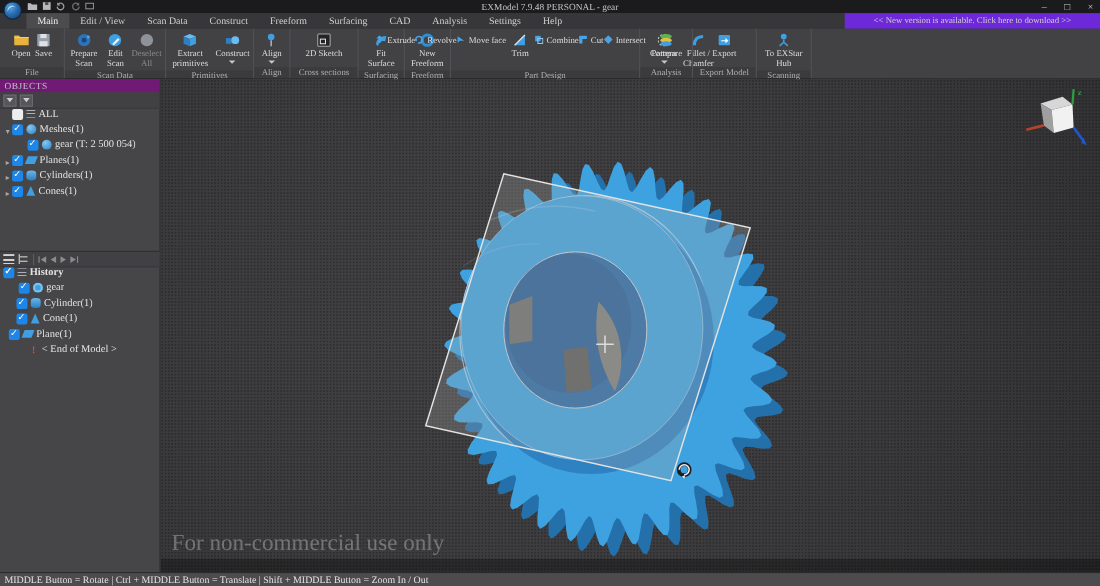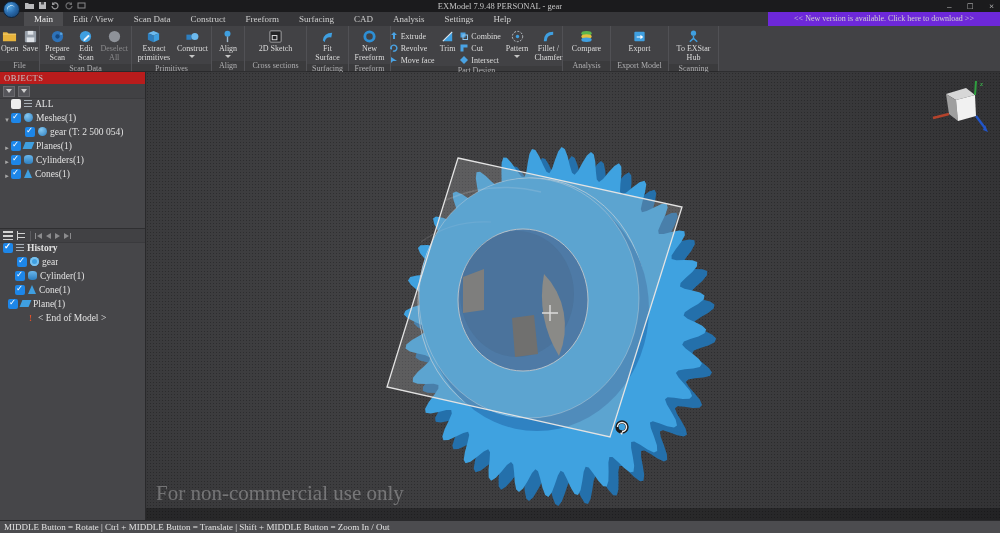--- a/index.html
+++ b/index.html
@@ -26,31 +26,31 @@
   
   .ribbon { height:46px; background:#424245; display:flex; flex:none; border-bottom:1px solid #2e2e30; }
   .rgroup { display:flex; flex-direction:column; border-right:1px solid #515155; flex:none; }
   .rbtns { flex:1; display:flex; align-items:flex-start; justify-content:center; gap:2px; padding:2px 2px 0 2px; }
   .glabel { height:10px; font-size:8px; line-height:10px; text-align:center; color:#aeaeb0; background:rgba(0,0,0,.10); }
   .rbtn { display:flex; flex-direction:column; align-items:center; gap:1px; padding:1px 1px; border-radius:2px; }
   .rtxt { font-size:8px; line-height:1.1; text-align:center; color:#dcdcdc; }
   .rbtn.disabled .rtxt { color:#8b8b8d; }
   .ico { width:15px; height:15px; display:block; }
   .caret { width:0; height:0; border-left:3px solid transparent; border-right:3px solid transparent; border-top:3px solid #c6c6c6; }
-  .scol { display:flex; flex-direction:column; justify-content:flex-start; padding-top:2px; }
+  .scol { display:flex; justify-content:flex-start; padding-top:2px; }
   .srow { display:flex; align-items:center; gap:3px; height:12px; }
   .sico { width:8px; height:8px; display:block; flex:none; }
   .stxt { font-size:8px; color:#dcdcdc; white-space:nowrap; }
 
   
   .content { flex:1; display:flex; min-height:0; }
 
   
   .leftpanel { width:146px; background:#464649; border-right:1px solid #2a2a2c; display:flex; flex-direction:column; flex:none; }
-  .phead { height:12px; background:#b91c1c; color:#c4c4c6; font-size:8.5px; line-height:12px; padding-left:4px; letter-spacing:.5px; }
+  .phead { height:12px; background:#701a75; color:#c4c4c6; font-size:8.5px; line-height:12px; padding-left:4px; letter-spacing:.5px; }
   .ptools { height:15px; display:flex; align-items:center; gap:3px; padding-left:3px; background:#414144; border-bottom:1px solid #3a3a3d; }
   .mico { width:12px; height:11px; background:#55555a; border:1px solid #6a6a6e; display:flex; align-items:center; justify-content:center; }
   .mico i { width:0; height:0; border-left:3px solid transparent; border-right:3px solid transparent; border-top:4px solid #cfcfcf; display:block; }
   .trow { height:14px; display:flex; font-size:9.5px; color:#e2e2e2; padding-left:3px; white-space:nowrap; }
   .arrow { width:8px; flex:none; font-size:7px; color:#a8a8a8; text-align:center; line-height:14px; }
   .cb { width:10px; height:10px; border-radius:2px; background:#1d86e8; margin-right:3px; flex:none; position:relative; }
   .cb::after { content:"✓"; position:absolute; left:1px; top:-2px; color:#fff; font-size:8.5px; }
   .cb.off { background:#ededed; }
   .cb.off::after { content:""; }
   .t-ico { display:inline-block; width:9px; height:9px; margin-right:3px; flex:none; }
@@ -133,21 +133,21 @@
     <div class="mtab">Surfacing</div>
     <div class="mtab">CAD</div>
     <div class="mtab">Analysis</div>
     <div class="mtab">Settings</div>
     <div class="mtab">Help</div>
     <div class="notif">&lt;&lt; New version is available. Click here to download &gt;&gt;</div>
   </div>
 
   <div class="ribbon">
 
-    <div class="rgroup" style="width:40px">
+    <div class="rgroup" style="width:59px">
       <div class="rbtns">
         <div class="rbtn">
           <svg class="ico" viewBox="0 0 16 16">
               <path d="M1 3.5h4.5L7 5h8v8H1z" fill="#e7b33c"></path>
               <path d="M1 5h14v1H1z" fill="#f3cf72"></path>
             </svg>
           <span class="rtxt">Open</span>
         </div>
         <div class="rbtn">
           <svg class="ico" viewBox="0 0 16 16">

